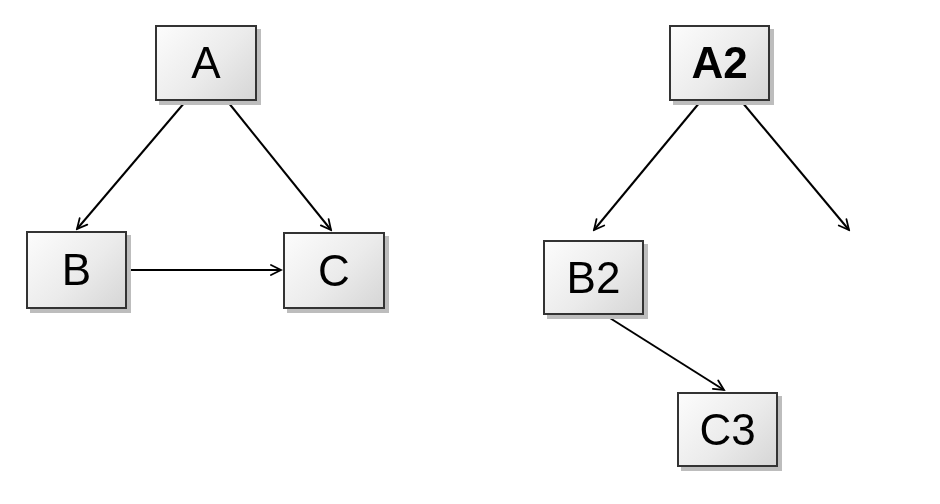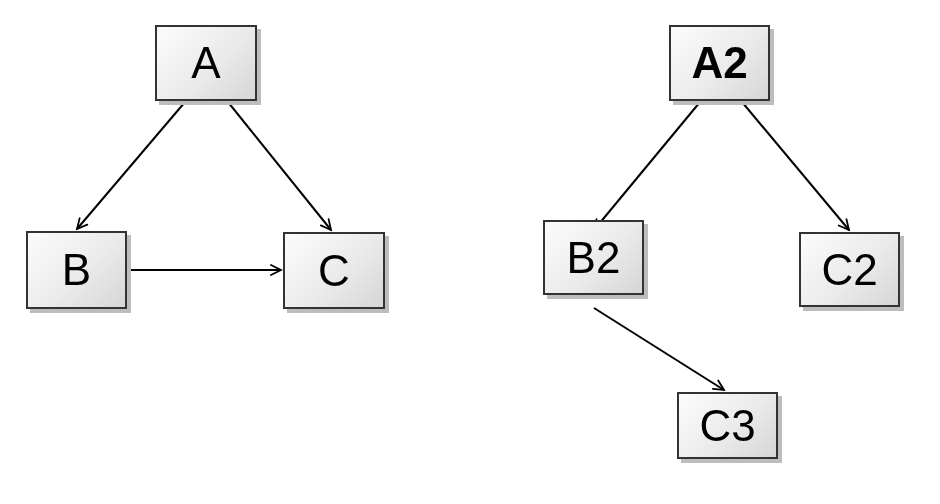--- a/index.html
+++ b/index.html
@@ -64,23 +64,20 @@
   </div>
   <div class="node" style="left: 26px; top: 231px; width: 101px; height: 78px;">
     <span>B</span>
   </div>
   <div class="node" style="left: 283px; top: 232px; width: 102px; height: 77px;">
     <span>C</span>
   </div>
   <div class="node" style="left: 669px; top: 25px; width: 101px; height: 76px; font-weight: bold;">
     <span>A2</span>
   </div>
-  <div class="node" style="left: 543px; top: 220px; width: 101px; height: 75px;">
+  <div class="node" style="left: 543px; top: 240px; width: 101px; height: 75px;">
     <span>B2</span>
   </div>
-  <div class="node" style="left: 799px; top: 232px; width: 101px; height: 75px;">
-    <span>C2</span>
-  </div>
-  <div class="node" style="left: 677px; top: 392px; width: 101px; height: 67px;">
+  <div class="node" style="left: 677px; top: 392px; width: 101px; height: 75px;">
     <span>C3</span>
   </div>
 
 </div>
 
 </body></html>

